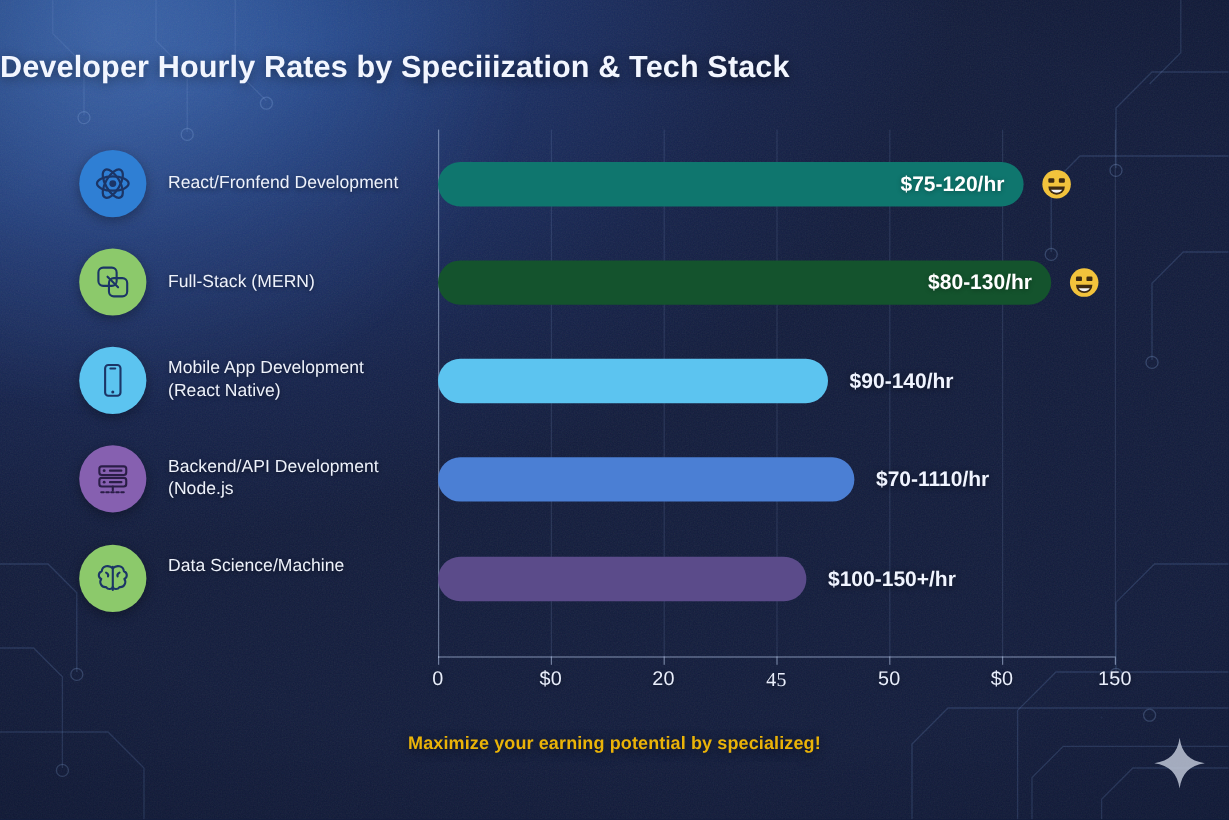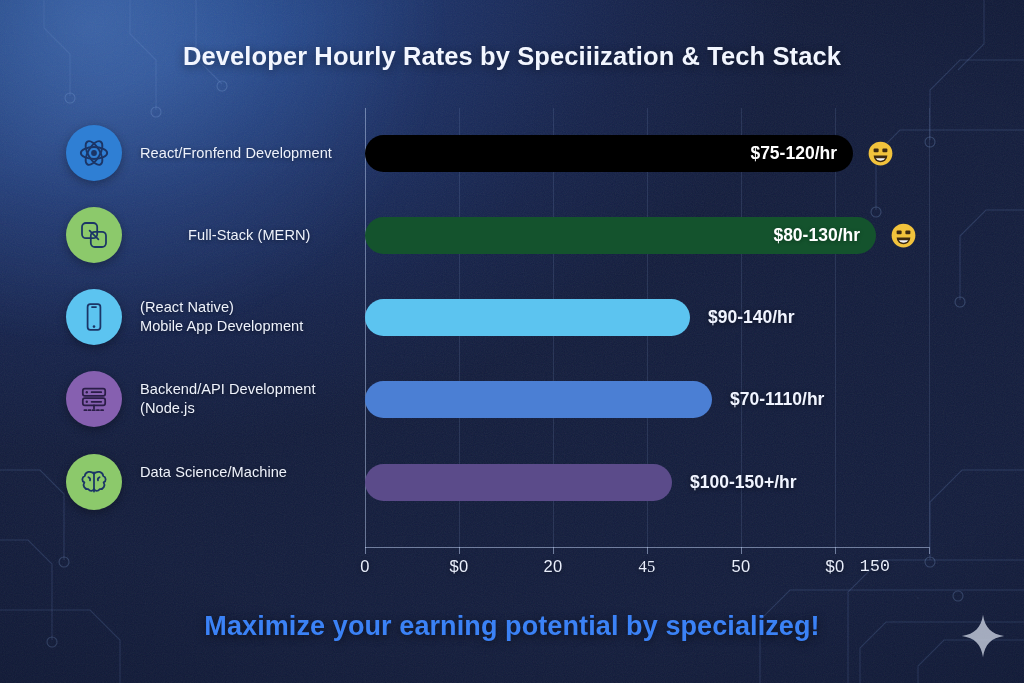--- a/index.html
+++ b/index.html
@@ -26,28 +26,28 @@
   .bg-vign {
     position:absolute; inset:0;
     background:radial-gradient(130% 105% at 52% 46%, rgba(0,0,0,0) 44%, rgba(4,9,24,.48) 100%);
   }
   .bg-noise { position:absolute; inset:0; opacity:.16; }
   .bg-circuit { position:absolute; inset:0; }
 
   
   .title {
     position:absolute; left:0; right:0; top:42px;
-    text-align:center; color:#f2f6ff;
+    text-align:left; color:#f2f6ff;
     font-size:25.5px; font-weight:bold; letter-spacing:.1px;
     text-shadow:0 2px 10px rgba(0,0,0,.45);
   }
   .caption {
     position:absolute; left:0; right:0; top:611px;
-    text-align:center; color:#3b82f6;
-    font-size:27px; font-weight:bold; letter-spacing:.1px;
+    text-align:center; color:#eab308;
+    font-size:15px; font-weight:bold; letter-spacing:.1px;
     text-shadow:0 2px 9px rgba(0,0,0,.5);
   }
 
   .plot { position:absolute; left:0; top:0; width:1024px; height:683px; }
 
   
   .row { position:absolute; left:0; width:1024px; height:0; }
   .icon-badge {
     position:absolute; left:66px; width:56px; height:56px; border-radius:50%;
     display:flex; align-items:center; justify-content:center;
@@ -177,56 +177,56 @@
       <div class="tick-label" style="left: 459px;">$0</div>
       <div class="tick" style="left: 553px;"></div>
       <div class="tick-label" style="left: 553px;">20</div>
       <div class="tick" style="left: 647px;"></div>
       <div class="tick-label" style="left: 647px; font-family: Liberation Serif, serif;">45</div>
       <div class="tick" style="left: 741px;"></div>
       <div class="tick-label" style="left: 741px;">50</div>
       <div class="tick" style="left: 835px;"></div>
       <div class="tick-label" style="left: 835px;">$0</div>
       <div class="tick" style="left: 929px;"></div>
-      <div class="tick-label" style="left: 875px; font-family: Liberation Mono, monospace;">150</div>
+      <div class="tick-label" style="left: 929px;">150</div>
     </div>
 
   <div id="rows-host">
       <div class="row" style="top: 153px;">
         <div class="icon-badge" style="top: -28px; background: rgb(47, 127, 212);">
           <svg viewBox="0 0 40 40" width="34" height="34">
             <ellipse cx="20" cy="20" rx="15.5" ry="7" fill="none" stroke="#1b3566" stroke-width="2.2" stroke-linecap="round" stroke-linejoin="round"></ellipse>
             <ellipse cx="20" cy="20" rx="15.5" ry="7" transform="rotate(60 20 20)" fill="none" stroke="#1b3566" stroke-width="2.2" stroke-linecap="round" stroke-linejoin="round"></ellipse>
             <ellipse cx="20" cy="20" rx="15.5" ry="7" transform="rotate(-60 20 20)" fill="none" stroke="#1b3566" stroke-width="2.2" stroke-linecap="round" stroke-linejoin="round"></ellipse>
             <circle cx="20" cy="20" r="3.4" fill="#1b3566"></circle>
           </svg>
         </div>
         <div class="cat-label" style="top: -9px;">
           <div>React/Fronfend Development</div>
         </div>
-        <div class="bar" style="top: -18.5px; width: 488px; background: #000000;">
+        <div class="bar" style="top: -18.5px; width: 488px; background: #0f766e;">
           <div class="bar-value-in">$75-120/hr</div>
         </div>
         <div class="emoji-badge" style="left: 868px; top: -12.5px;"><svg viewBox="0 0 40 40" width="25" height="25">
             <circle cx="20" cy="20" r="19" fill="#f2c33c"></circle>
             <rect x="9" y="12" width="8" height="6" rx="1.6" fill="#3c2a12"></rect>
             <rect x="23" y="12" width="8" height="6" rx="1.6" fill="#3c2a12"></rect>
             <path d="M9 23 h22 a11 11 0 0 1 -22 0 Z" fill="#3c2a12"></path>
             <path d="M12.5 27.5 h15 a9 9 0 0 1 -15 0 Z" fill="#f2f2f2"></path>
           </svg></div>
       </div>
       <div class="row" style="top: 235px;">
         <div class="icon-badge" style="top: -28px; background: rgb(140, 201, 107);">
           <svg viewBox="0 0 40 40" width="32" height="32">
             <rect x="5" y="5" width="19" height="19" rx="5" fill="none" stroke="#1b3566" stroke-width="2.2" stroke-linecap="round" stroke-linejoin="round"></rect>
             <rect x="16" y="16" width="19" height="19" rx="5" fill="none" stroke="#1b3566" stroke-width="2.2" stroke-linecap="round" stroke-linejoin="round"></rect>
             <path d="M14.5 14.5 L25.5 25.5" fill="none" stroke="#1b3566" stroke-width="2.2" stroke-linecap="round" stroke-linejoin="round"></path>
           </svg>
         </div>
-        <div class="cat-label" style="top: -9px; margin-left: 48px;">
+        <div class="cat-label" style="top: -9px;">
           <div>Full-Stack (MERN)</div>
         </div>
         <div class="bar" style="top: -18.5px; width: 511px; background: #14532d;">
           <div class="bar-value-in">$80-130/hr</div>
         </div>
         <div class="emoji-badge" style="left: 891px; top: -12.5px;"><svg viewBox="0 0 40 40" width="25" height="25">
             <circle cx="20" cy="20" r="19" fill="#f2c33c"></circle>
             <rect x="9" y="12" width="8" height="6" rx="1.6" fill="#3c2a12"></rect>
             <rect x="23" y="12" width="8" height="6" rx="1.6" fill="#3c2a12"></rect>
             <path d="M9 23 h22 a11 11 0 0 1 -22 0 Z" fill="#3c2a12"></path>
@@ -235,22 +235,22 @@
       </div>
       <div class="row" style="top: 317px;">
         <div class="icon-badge" style="top: -28px; background: rgb(92, 196, 240);">
           <svg viewBox="0 0 40 40" width="32" height="32">
             <rect x="12" y="4" width="16" height="32" rx="3.4" fill="none" stroke="#1b3566" stroke-width="2.2" stroke-linecap="round" stroke-linejoin="round"></rect>
             <path d="M17.5 7.6 h5" fill="none" stroke="#1b3566" stroke-width="2.2" stroke-linecap="round" stroke-linejoin="round"></path>
             <circle cx="20" cy="32" r="1.6" fill="#1b3566"></circle>
           </svg>
         </div>
         <div class="cat-label" style="top: -19px;">
+          <div>Mobile App Development</div>
           <div>(React Native)</div>
-          <div>Mobile App Development</div>
         </div>
         <div class="bar" style="top: -18.5px; width: 325px; background: rgb(92, 196, 240);"></div>
         <div class="bar-value-out" style="left: 708px; top: -18.5px;">$90-140/hr</div>
       </div>
       <div class="row" style="top: 399px;">
         <div class="icon-badge" style="top: -28px; background: rgb(134, 96, 176);">
           <svg viewBox="0 0 40 40" width="32" height="32">
             <rect x="6" y="7" width="28" height="9" rx="2.6" fill="none" stroke="#2a1d47" stroke-width="2.2" stroke-linecap="round" stroke-linejoin="round"></rect>
             <rect x="6" y="19" width="28" height="9" rx="2.6" fill="none" stroke="#2a1d47" stroke-width="2.2" stroke-linecap="round" stroke-linejoin="round"></rect>
             <circle cx="11" cy="11.5" r="1.5" fill="#2a1d47"></circle>

